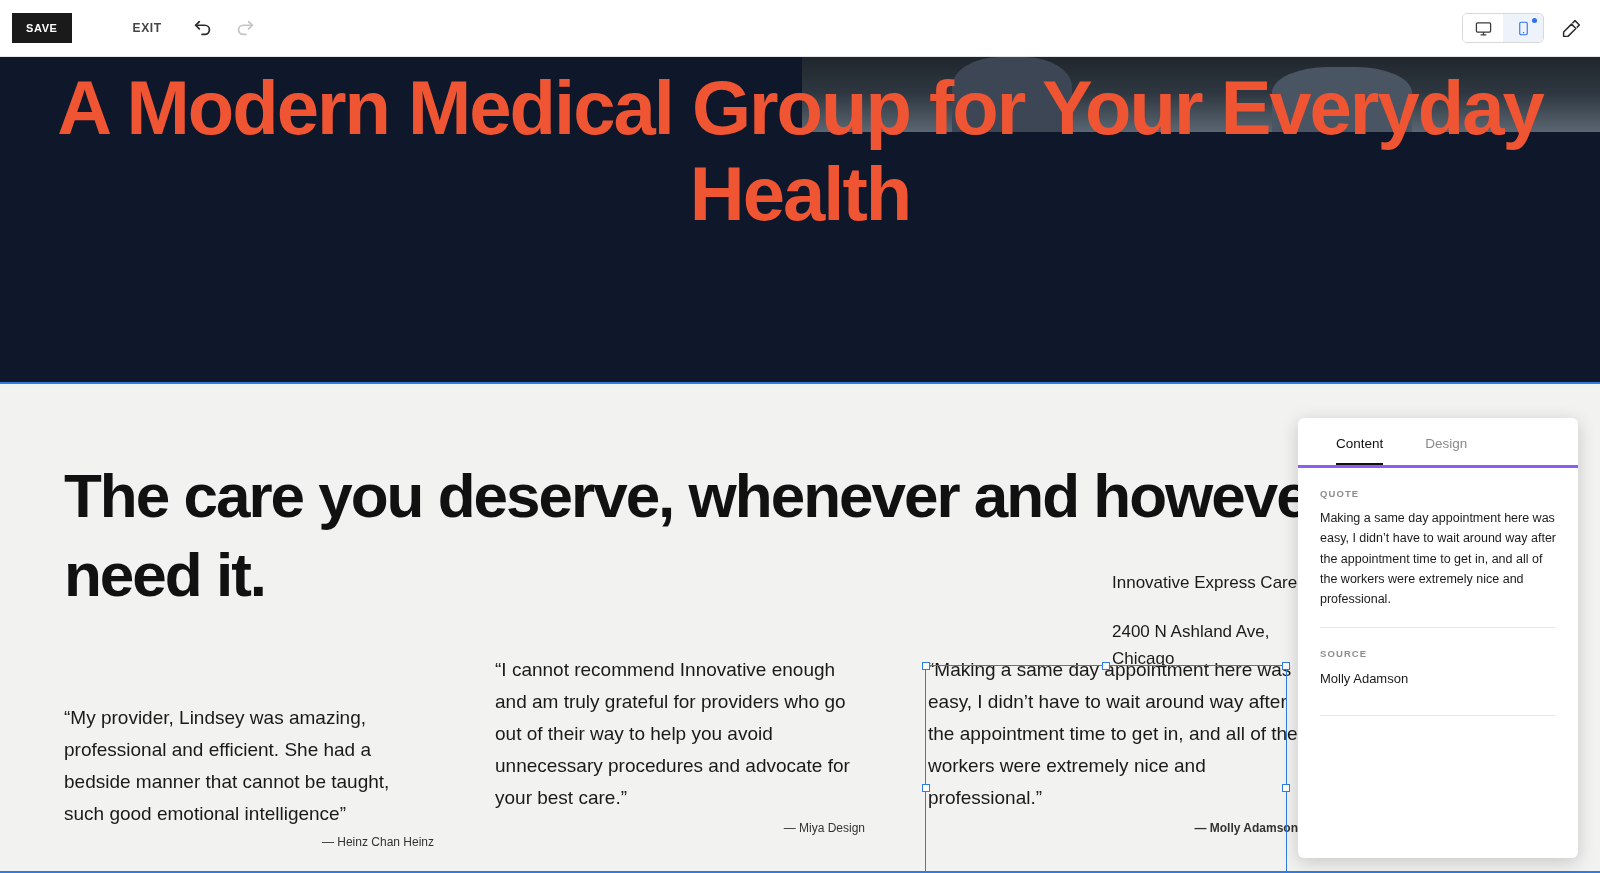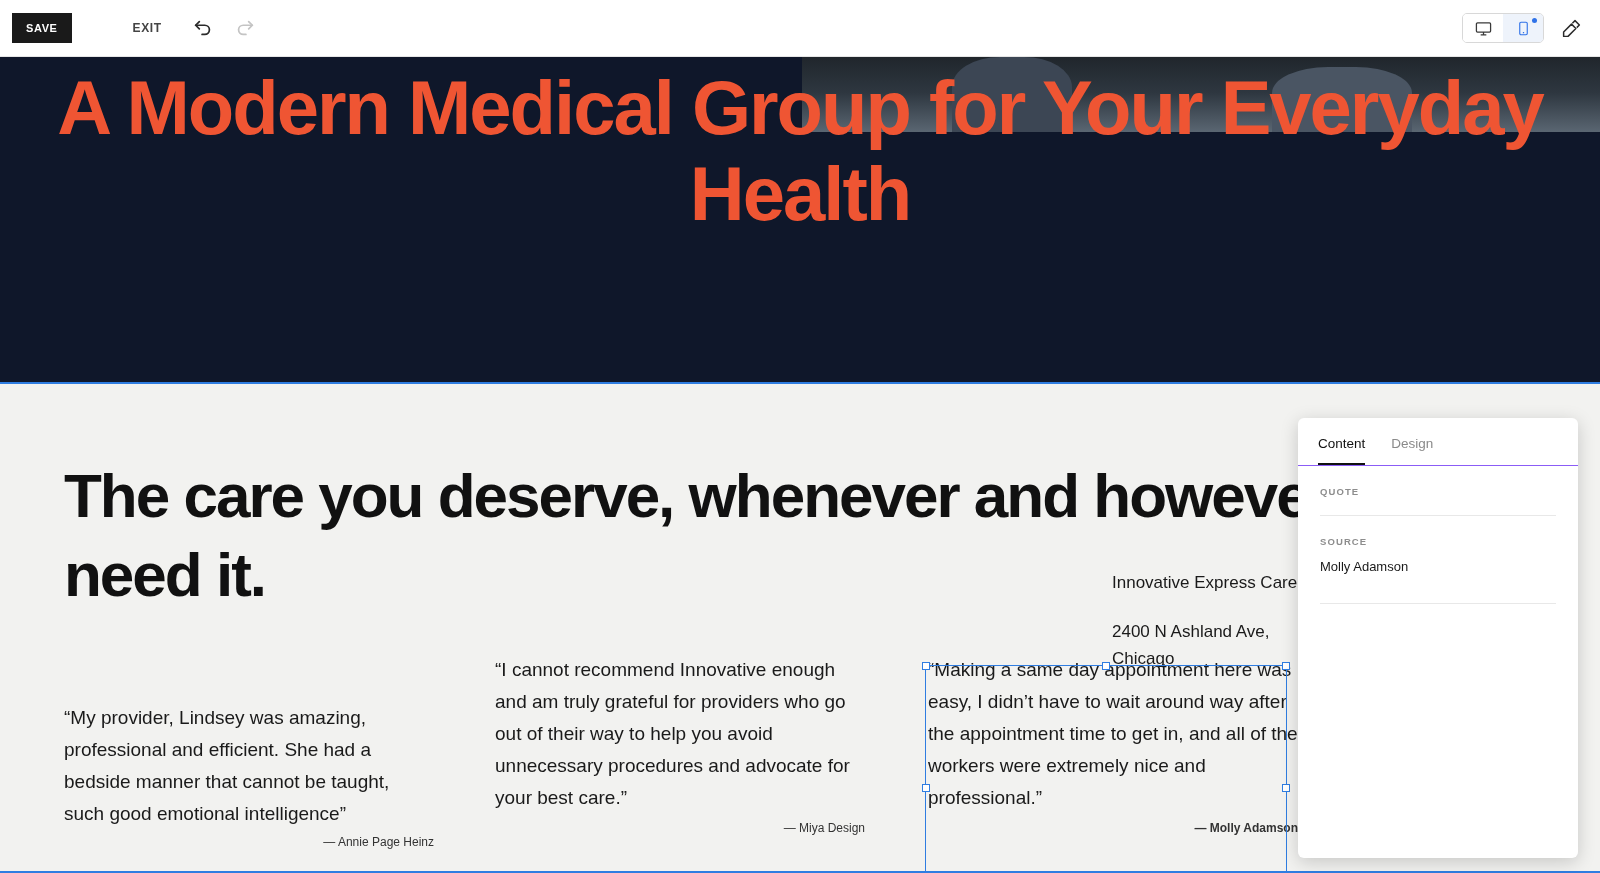--- a/index.html
+++ b/index.html
@@ -159,23 +159,23 @@
   .panel {
     position: absolute; right: 22px; top: 418px;
     width: 280px; height: 440px;
     background: #fff;
     border-radius: 6px;
     box-shadow: 0 4px 18px rgba(0,0,0,.18);
     z-index: 30;
     overflow: hidden;
   }
   .panel-tabs {
-    display: flex; gap: 26px;
-    padding: 18px 22px 0 20px;
-    border-bottom: 1px solid #8b5cf6;
+    display: flex; gap: 42px;
+    padding: 18px 22px 0 38px;
+    border-bottom: 3px solid #8b5cf6;
   }
   .panel-tab {
     font-size: 13.5px; color: #8a8a8a; padding-bottom: 12px;
     cursor: pointer;
   }
   .panel-tab.active {
     color: #111; border-bottom: 2px solid #111;
   }
   .field { padding: 20px 22px 0 22px; }
   .field-label {
@@ -251,21 +251,21 @@
 
     <div class="addr">
       <div>Innovative Express Care</div>
       <div class="l2">2400 N Ashland Ave,</div>
       <div>Chicago</div>
     </div>
 
     <div class="quotes">
       <div class="q q1">
         <div>“My provider, Lindsey was amazing, professional and efficient. She had a bedside manner that cannot be taught, such good emotional intelligence”</div>
-        <div class="attr">— Annie Page Heinz</div>
+        <div class="attr">— Heinz Chan Heinz</div>
       </div>
       <div class="q q2">
         <div>“I cannot recommend Innovative enough and am truly grateful for providers who go out of their way to help you avoid unnecessary procedures and advocate for your best care.”</div>
         <div class="attr">— Miya Design</div>
       </div>
       <div class="q q3">
         <div>“Making a same day appointment here was easy, I didn’t have to wait around way after the appointment time to get in, and all of the workers were extremely nice and professional.”</div>
         <div class="attr">— Molly Adamson</div>
       </div>
     </div>
@@ -282,20 +282,21 @@
 </div>
 
 <div class="panel">
   <div class="panel-tabs">
     <div class="panel-tab active">Content</div>
     <div class="panel-tab">Design</div>
   </div>
 
   <div class="field">
     <div class="field-label">QUOTE</div>
+    <div class="field-value">Making a same day appointment here was easy, I didn’t have to wait around way after the appointment time to get in, and all of the workers were extremely nice and professional.</div>
   </div>
 
   <div class="divider"></div>
 
   <div class="field">
     <div class="field-label">SOURCE</div>
     <div class="field-input">Molly Adamson</div>
   </div>
 
   <div class="divider"></div>

